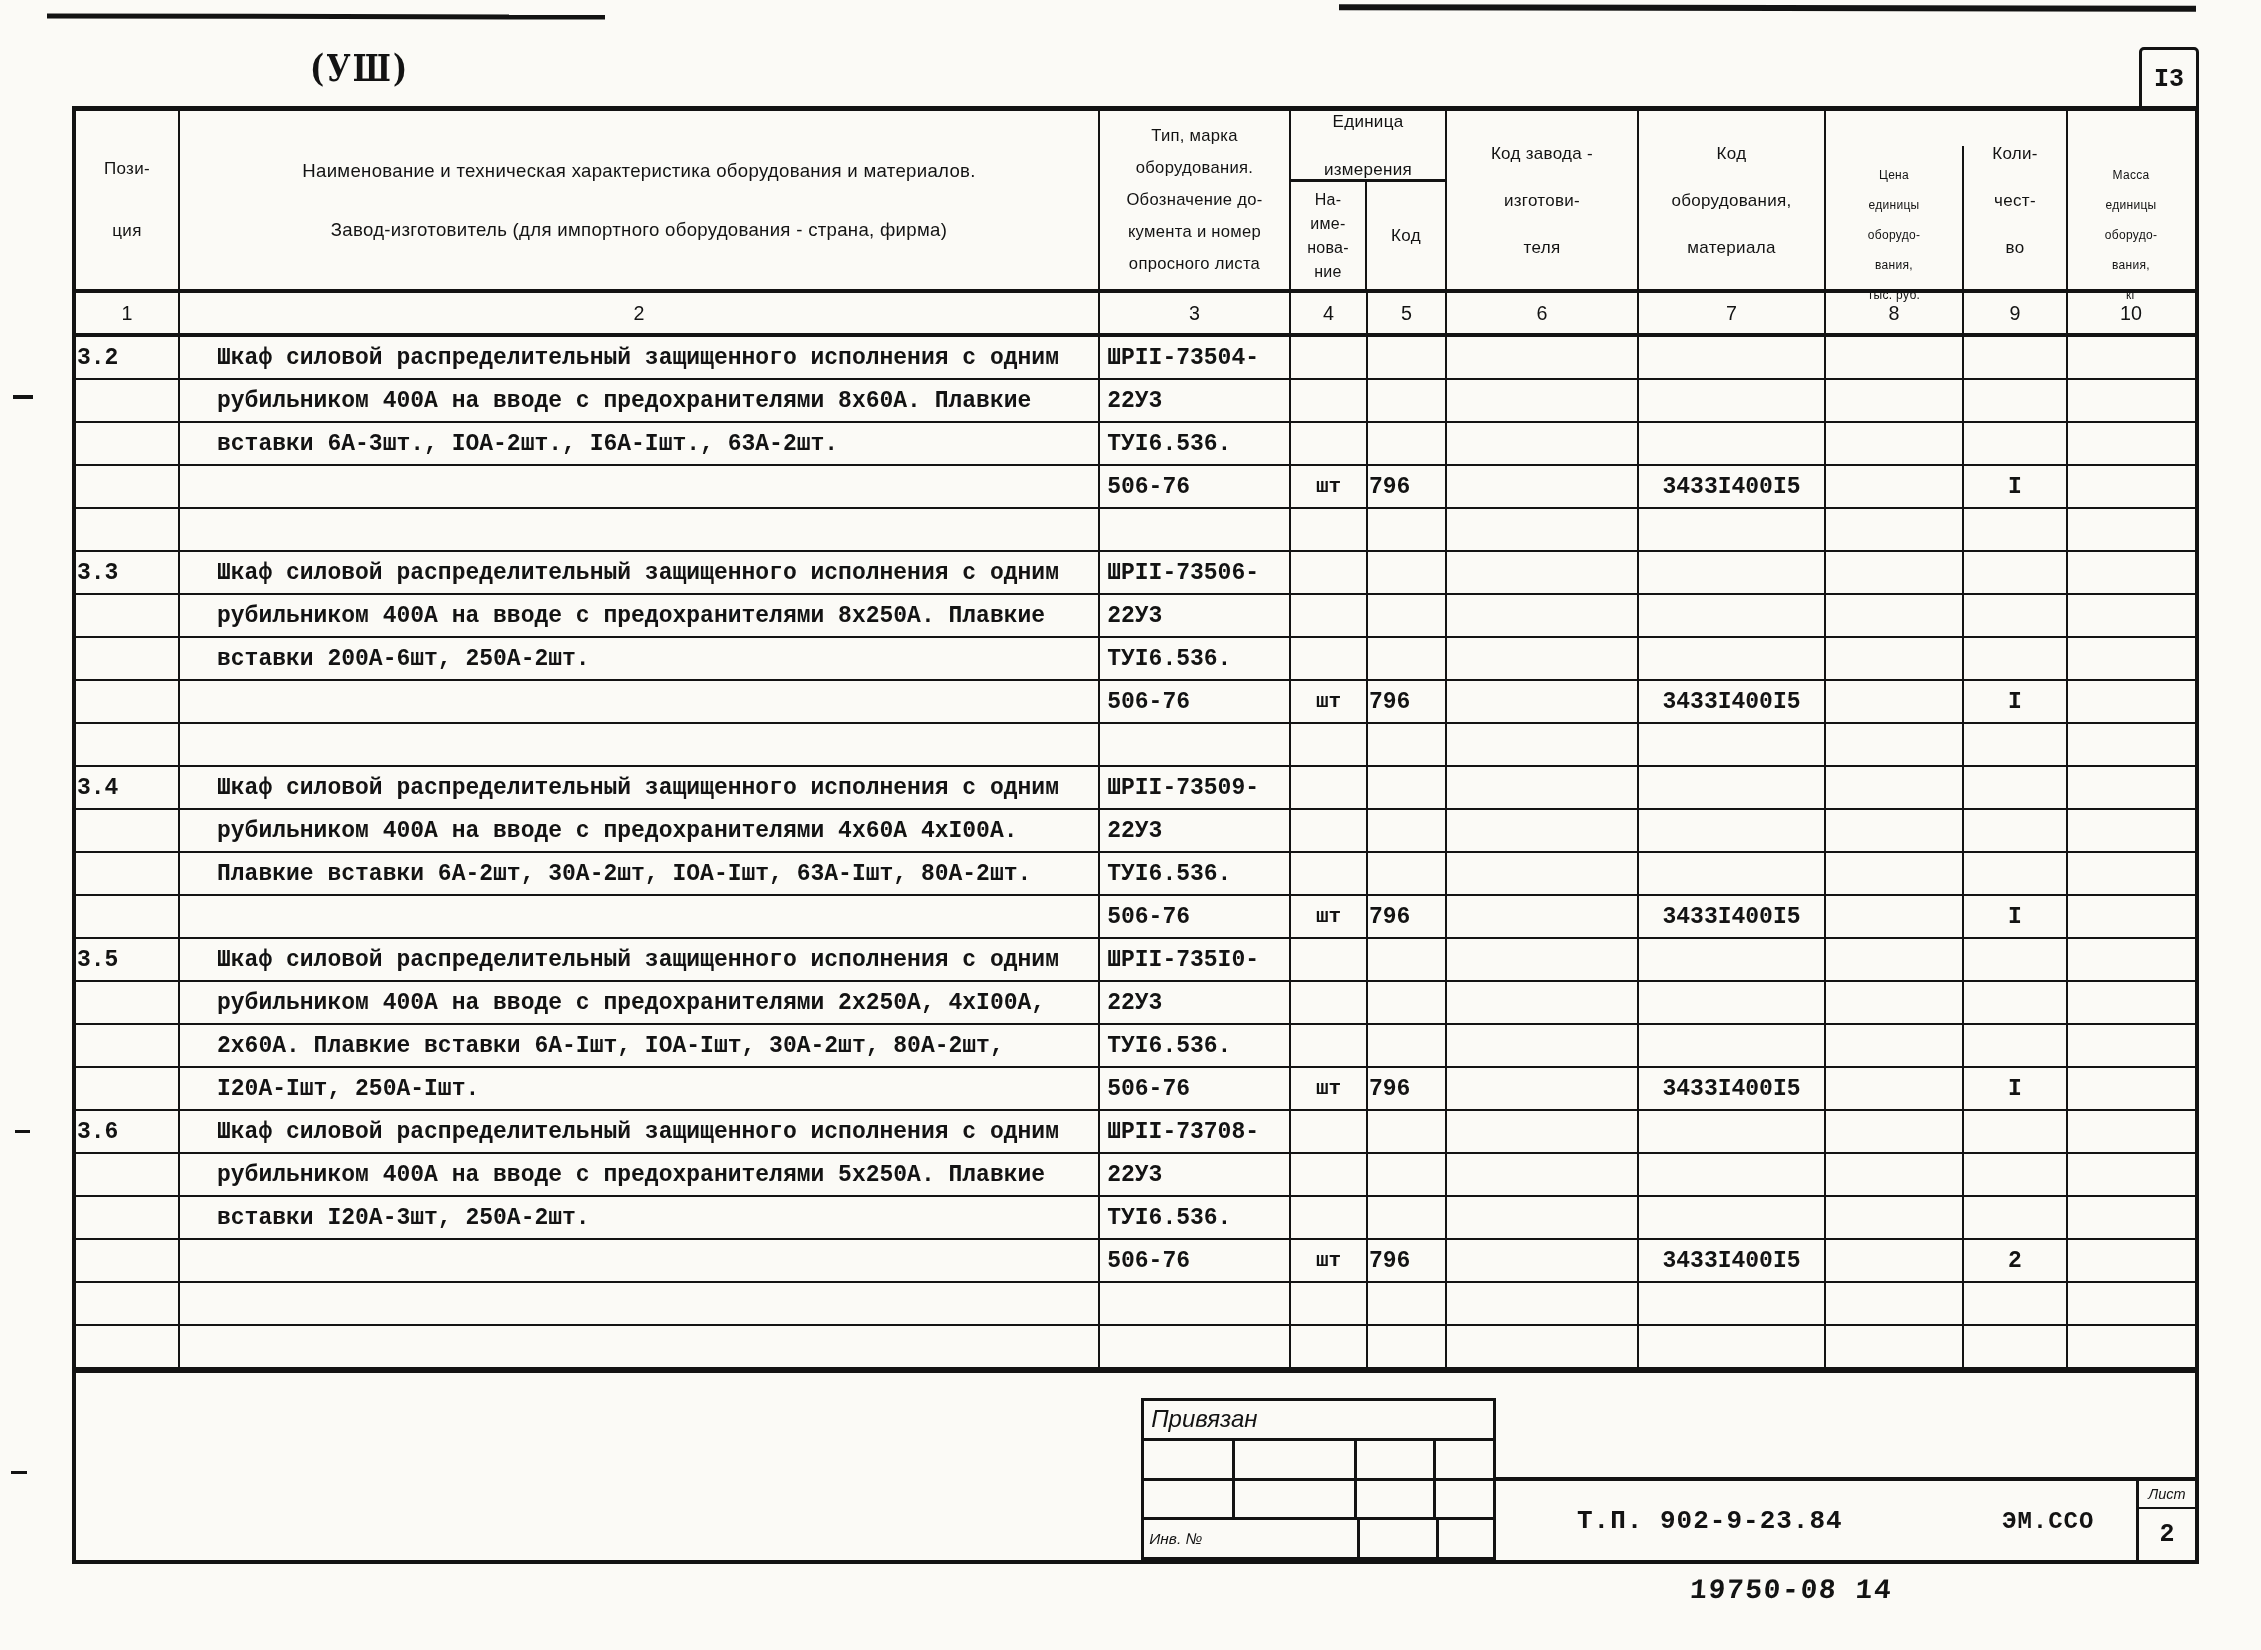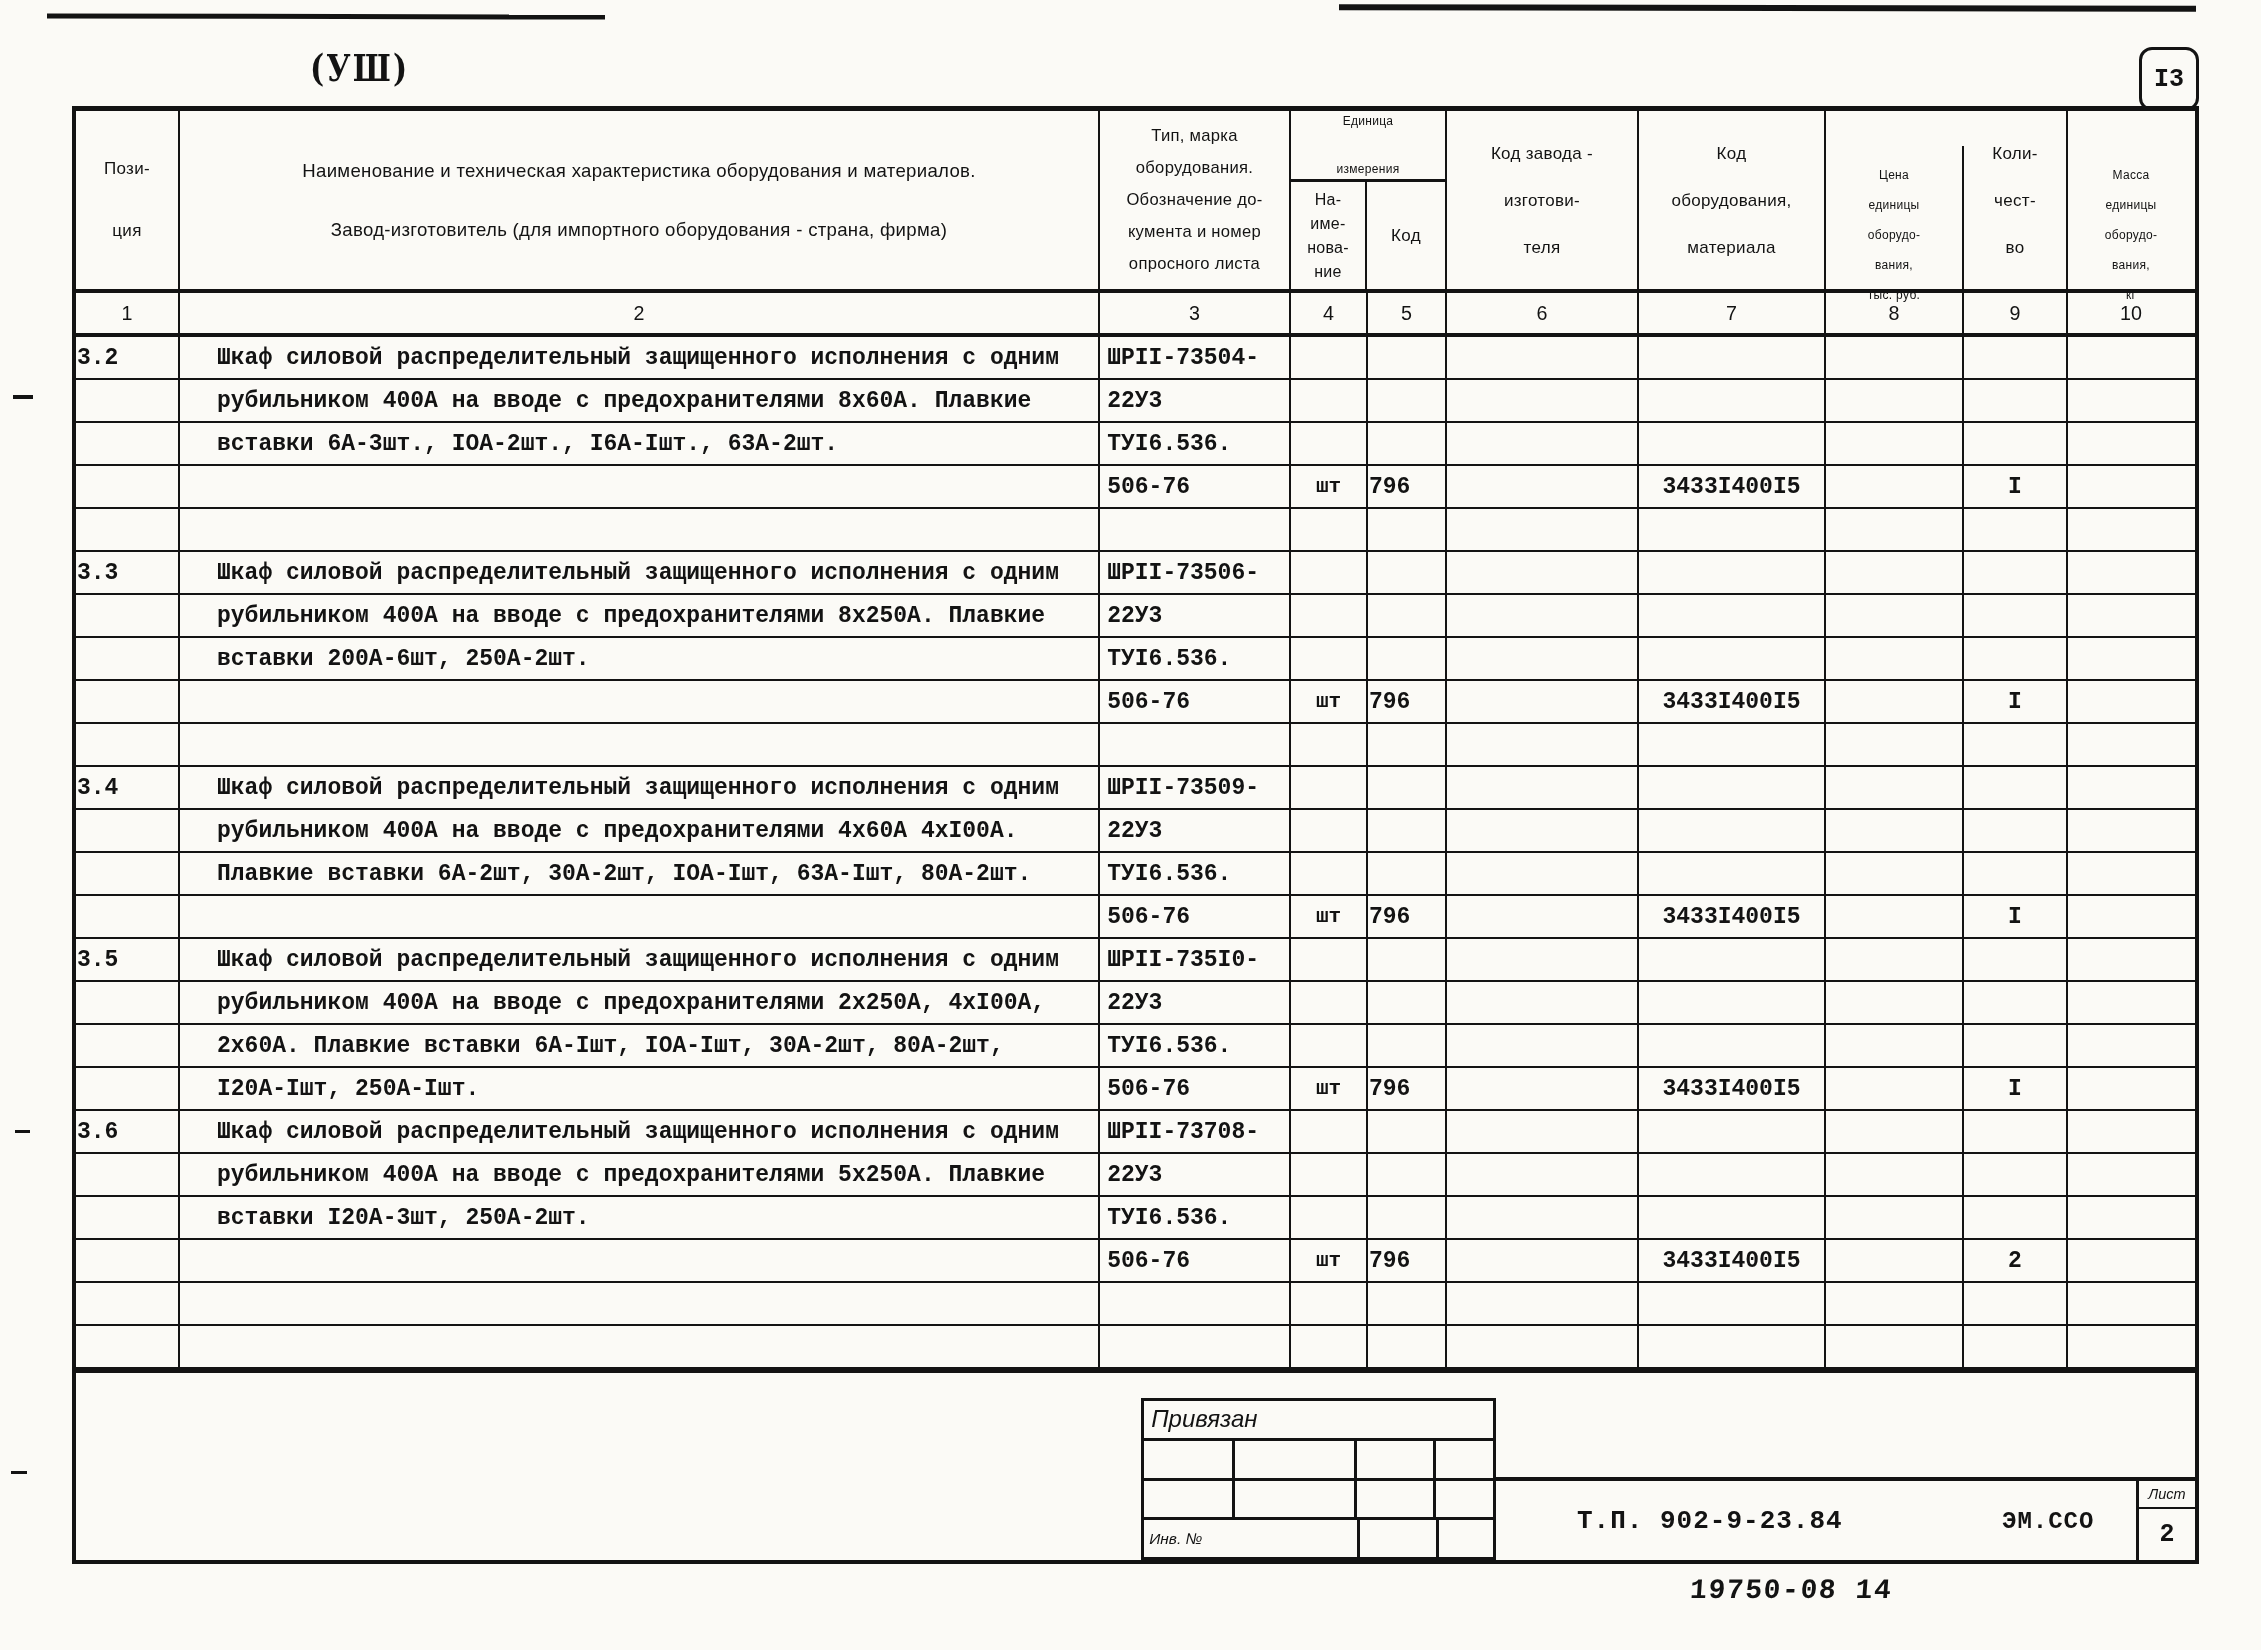--- a/index.html
+++ b/index.html
@@ -4,42 +4,42 @@
 <style>
   :root{ --ink:#131313; --paper:#fbfaf6; }
   html,body{margin:0;padding:0;background:#ffffff;}
   *{box-sizing:border-box;}
   #app{position:relative;width:2261px;height:1651px;background:var(--paper);overflow:hidden;
        font-family:"Liberation Sans", sans-serif;color:var(--ink);}
   .bar{position:absolute;background:var(--ink);}
   .corner-mark{position:absolute;left:310px;top:50px;font-size:30px;font-weight:700;
        letter-spacing:2.1px;transform:scaleY(1.25);font-family:"DejaVu Serif", serif;}
   .pagebox{position:absolute;left:2139px;top:47px;width:60px;height:64px;border:3.6px solid var(--ink);
-       border-radius:13px;display:flex;align-items:center;justify-content:center;
+       border-radius:5px;display:flex;align-items:center;justify-content:center;
        font-family:"Liberation Mono", monospace;font-weight:700;font-size:25px;}
   .margin-dash{position:absolute;background:var(--ink);}
 
   
   .maintable{position:absolute;left:72px;top:106px;width:2127px;border:4.1px solid var(--ink);border-top-width:5.2px;}
   .hrow{display:flex;width:100%;}
   .thead{height:182px;border-bottom:4.1px solid var(--ink);}
   .numrow{height:44px;border-bottom:4.1px solid var(--ink);font-size:19.7px;}
   .numrow .bc{justify-content:center;font-family:"Liberation Sans", sans-serif;font-weight:400;}
   .hc{border-right:2.6px solid var(--ink);height:100%;display:flex;flex-direction:column;
       align-items:center;justify-content:center;font-size:17px;line-height:29px;letter-spacing:0.3px;}
   .hc:last-child{border-right:none;}
   .c1{width:104px;} .c2{width:920px;} .c3{width:191px;} .c4{width:77px;} .c5{width:79px;}
   .c6{width:192px;} .c7{width:187px;} .c8{width:138px;} .c9{width:104px;} .c10{width:126px;}
   .cu{width:156px;} 
   .hc.hc1 span{display:block;line-height:62px;}
   .hc.hc2{gap:36px;font-size:18.6px;line-height:23px;}
   .hc.hc3{line-height:32px;font-size:16.6px;}
   .unitgroup{padding:0;justify-content:flex-start;}
   .unit-top{width:100%;height:71px;border-bottom:3.1px solid var(--ink);display:flex;flex-direction:column;
-      align-items:center;justify-content:center;line-height:23px;font-size:12px;gap:25px;}
+      align-items:center;justify-content:center;line-height:23px;font-size:17px;gap:25px;}
   .unit-bottom{display:flex;width:100%;flex:1;}
   .unit-bottom .ub1{width:77px;border-right:2.6px solid var(--ink);display:flex;flex-direction:column;
       align-items:center;justify-content:center;line-height:24px;font-size:16px;}
   .unit-bottom .ub2{width:79px;display:flex;align-items:center;justify-content:center;font-size:17px;}
   .hc.sp3{line-height:47px;} .hc.sp5{line-height:30px;font-size:12px;margin-top:35px;}
 
   
   .brow{display:flex;width:100%;height:43px;border-bottom:2.6px solid var(--ink);
         font-family:"Liberation Mono", monospace;font-weight:700;font-size:23px;}
   .brow .bc{height:100%;display:flex;align-items:center;}

